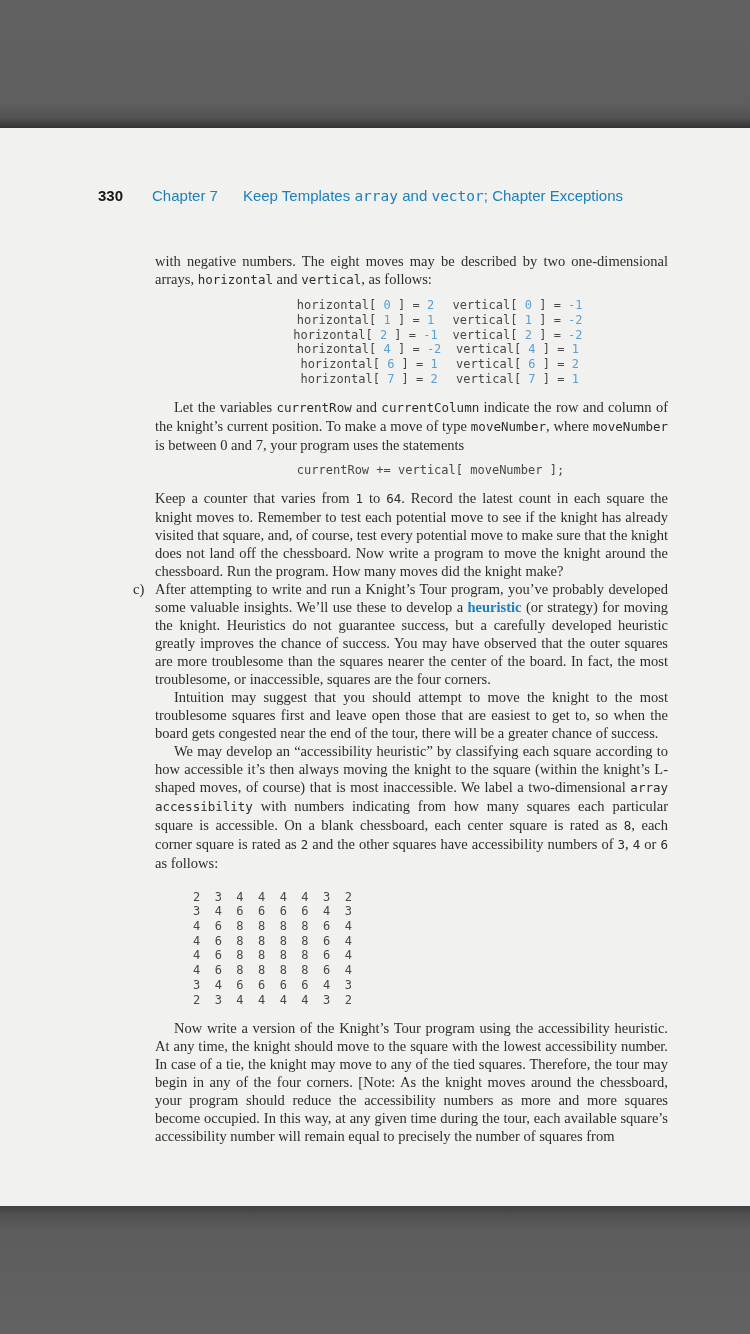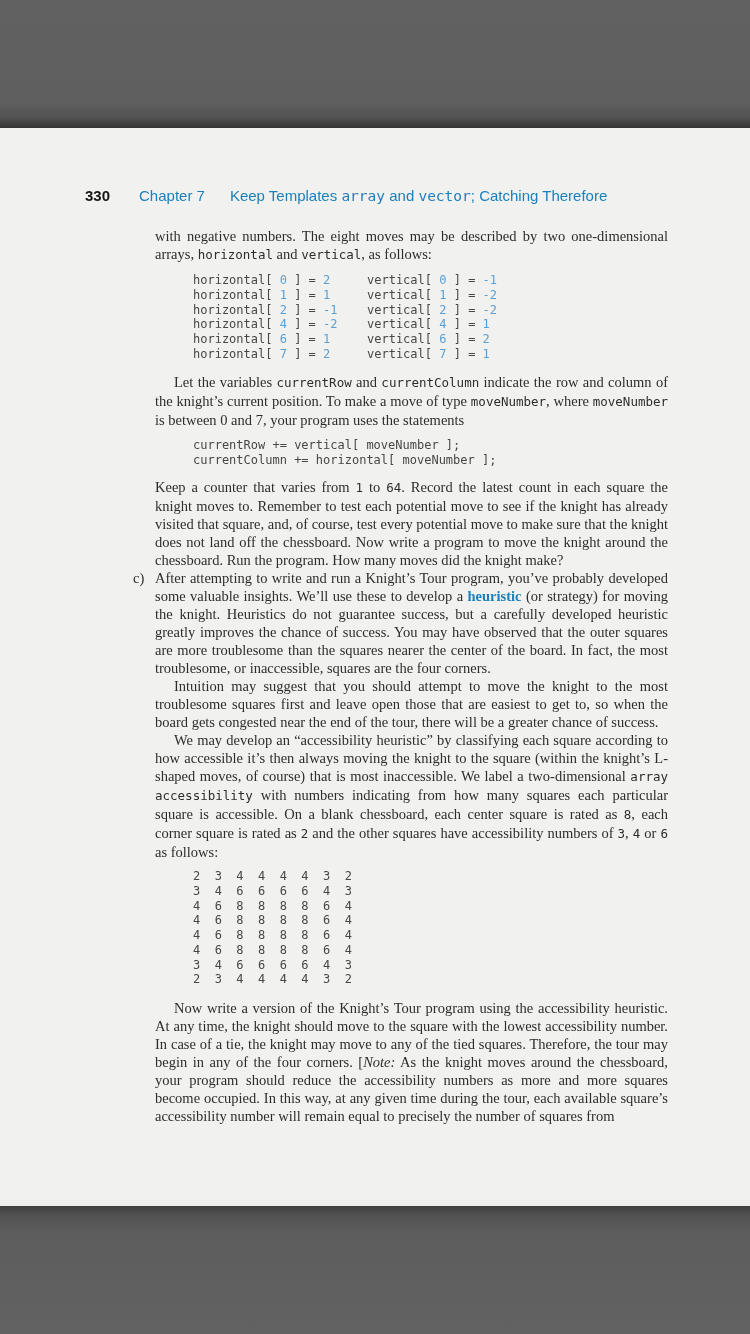--- a/index.html
+++ b/index.html
@@ -6,81 +6,80 @@
   body{
     width:750px;height:1334px;overflow:hidden;
     background:#5f5f5f;
     font-family:"Liberation Serif","DejaVu Serif",serif;
   }
   .top-band{height:128px;background:linear-gradient(to bottom,#616161 0%,#5f5f5f 80%,#525252 92%,#333333 100%);}
   .page{height:1078px;background:var(--page-bg,#f1f1ef);position:relative;}
   .bottom-band{height:128px;background:linear-gradient(to bottom,#3f3f3f 0%,#515151 7%,#5d5d5d 20%,#626262 100%);}
 
   .header{
-    position:absolute;top:59px;left:85px;
+    position:absolute;top:59px;left:98px;
     display:flex;align-items:baseline;white-space:nowrap;
     font-family:"Liberation Sans",sans-serif;font-size:15px;
   }
   .page-num{font-weight:700;color:#161616;}
   .chapter{color:var(--blue,#1b80bc);margin-left:29px;}
   .htitle{color:var(--blue,#1b80bc);margin-left:25px;}
   .htitle .mono{font-family:"DejaVu Sans Mono",monospace;font-size:14.5px;text-align:right;}
 
   .content{
-    position:absolute;top:99px;left:155px;width:513px;
+    position:absolute;top:124px;left:155px;width:513px;
     font-size:14.5px;line-height:18px;color:#2e2d2b;
     text-align:justify;
   }
   .para{margin:0;}
   .para.indent{text-indent:19px;}
   .list{position:relative;margin:0;}
   .list-label{position:absolute;left:-22px;top:0;}
   .content span.mono{font-family:"DejaVu Sans Mono",monospace;font-size:12.5px;}
   .blue{color:var(--blue,#1b80bc);font-weight:700;}
-  .italic{font-style:italic;}
+  .italic{}
 
   .code{
     margin:9px 0 11px;padding-left:38px;
     font-family:"DejaVu Sans Mono",monospace;font-size:12px;line-height:14.8px;
-    color:#474747;text-align:left;
+    color:#474747;text-align:center;
   }
   .code .num{color:var(--code-blue,#5b9ed2);}
   .code-left{display:inline-block;width:174px;}
 
   .matrix{
-    margin:8px 0 12px;padding-left:38px;
+    margin:18px 0 12px;padding-left:38px;
     font-family:"DejaVu Sans Mono",monospace;font-size:12px;line-height:14.7px;
     color:#474747;text-align:left;white-space:pre;
   }
 </style>
 </head>
 <body>
 
 <div class="top-band"></div>
 
 <div class="page">
   <div class="header">
     <span class="page-num">330</span>
     <span class="chapter">Chapter 7</span>
-    <span class="htitle" id="header-title"><span>Keep Templates </span><span class="mono">array</span><span> and </span><span class="mono">vector</span><span>; Catching Therefore</span></span>
+    <span class="htitle" id="header-title"><span>Keep Templates </span><span class="mono">array</span><span> and </span><span class="mono">vector</span><span>; Chapter Exceptions</span></span>
   </div>
   <div class="content" id="content">
       <div class="para"><span>with negative numbers. The eight moves may be described by two one-dimensional arrays, </span><span class="mono">horizontal</span><span> and </span><span class="mono">vertical</span><span>, as follows:</span></div>
       <div class="code">
         <div><span class="code-left"><span>horizontal[ </span><span class="num">0</span><span> ] = </span><span class="num">2</span></span><span>vertical[ </span><span class="num">0</span><span> ] = </span><span class="num">-1</span></div>
         <div><span class="code-left"><span>horizontal[ </span><span class="num">1</span><span> ] = </span><span class="num">1</span></span><span>vertical[ </span><span class="num">1</span><span> ] = </span><span class="num">-2</span></div>
         <div><span class="code-left"><span>horizontal[ </span><span class="num">2</span><span> ] = </span><span class="num">-1</span></span><span>vertical[ </span><span class="num">2</span><span> ] = </span><span class="num">-2</span></div>
         <div><span class="code-left"><span>horizontal[ </span><span class="num">4</span><span> ] = </span><span class="num">-2</span></span><span>vertical[ </span><span class="num">4</span><span> ] = </span><span class="num">1</span></div>
         <div><span class="code-left"><span>horizontal[ </span><span class="num">6</span><span> ] = </span><span class="num">1</span></span><span>vertical[ </span><span class="num">6</span><span> ] = </span><span class="num">2</span></div>
         <div><span class="code-left"><span>horizontal[ </span><span class="num">7</span><span> ] = </span><span class="num">2</span></span><span>vertical[ </span><span class="num">7</span><span> ] = </span><span class="num">1</span></div>
       </div>
       <div class="para indent"><span>Let the variables </span><span class="mono">currentRow</span><span> and </span><span class="mono">currentColumn</span><span> indicate the row and column of the knight’s current position. To make a move of type </span><span class="mono">moveNumber</span><span>, where </span><span class="mono">moveNumber</span><span> is between 0 and 7, your program uses the statements</span></div>
       <div class="code">
         <div><span>currentRow += vertical[ moveNumber ];</span></div>
-        <div><span>currentColumn += horizontal[ moveNumber ];</span></div>
       </div>
       <div class="para"><span>Keep a counter that varies from </span><span class="mono">1</span><span> to </span><span class="mono">64</span><span>. Record the latest count in each square the knight moves to. Remember to test each potential move to see if the knight has already visited that square, and, of course, test every potential move to make sure that the knight does not land off the chessboard. Now write a program to move the knight around the chessboard. Run the program. How many moves did the knight make?</span></div>
       <div class="list"><span class="list-label">c)</span><span>After attempting to write and run a Knight’s Tour program, you’ve probably developed some valuable insights. We’ll use these to develop a </span><span class="blue">heuristic</span><span> (or strategy) for moving the knight. Heuristics do not guarantee success, but a carefully developed heuristic greatly improves the chance of success. You may have observed that the outer squares are more troublesome than the squares nearer the center of the board. In fact, the most troublesome, or inaccessible, squares are the four corners.</span></div>
       <div class="para indent"><span>Intuition may suggest that you should attempt to move the knight to the most troublesome squares first and leave open those that are easiest to get to, so when the board gets congested near the end of the tour, there will be a greater chance of success.</span></div>
       <div class="para indent"><span>We may develop an “accessibility heuristic” by classifying each square according to how accessible it’s then always moving the knight to the square (within the knight’s L-shaped moves, of course) that is most inaccessible. We label a two-dimensional </span><span class="mono">array accessibility</span><span> with numbers indicating from how many squares each particular square is accessible. On a blank chessboard, each center square is rated as </span><span class="mono">8</span><span>, each corner square is rated as </span><span class="mono">2</span><span> and the other squares have accessibility numbers of </span><span class="mono">3</span><span>, </span><span class="mono">4</span><span> or </span><span class="mono">6</span><span> as follows:</span></div>
       <div class="matrix"><div>2  3  4  4  4  4  3  2</div><div>3  4  6  6  6  6  4  3</div><div>4  6  8  8  8  8  6  4</div><div>4  6  8  8  8  8  6  4</div><div>4  6  8  8  8  8  6  4</div><div>4  6  8  8  8  8  6  4</div><div>3  4  6  6  6  6  4  3</div><div>2  3  4  4  4  4  3  2</div></div>
       <div class="para indent"><span>Now write a version of the Knight’s Tour program using the accessibility heuristic. At any time, the knight should move to the square with the lowest accessibility number. In case of a tie, the knight may move to any of the tied squares. Therefore, the tour may begin in any of the four corners. [</span><span class="italic">Note:</span><span> As the knight moves around the chessboard, your program should reduce the accessibility numbers as more and more squares become occupied. In this way, at any given time during the tour, each available square’s accessibility number will remain equal to precisely the number of squares from</span></div>
     </div>
 </div>
 

